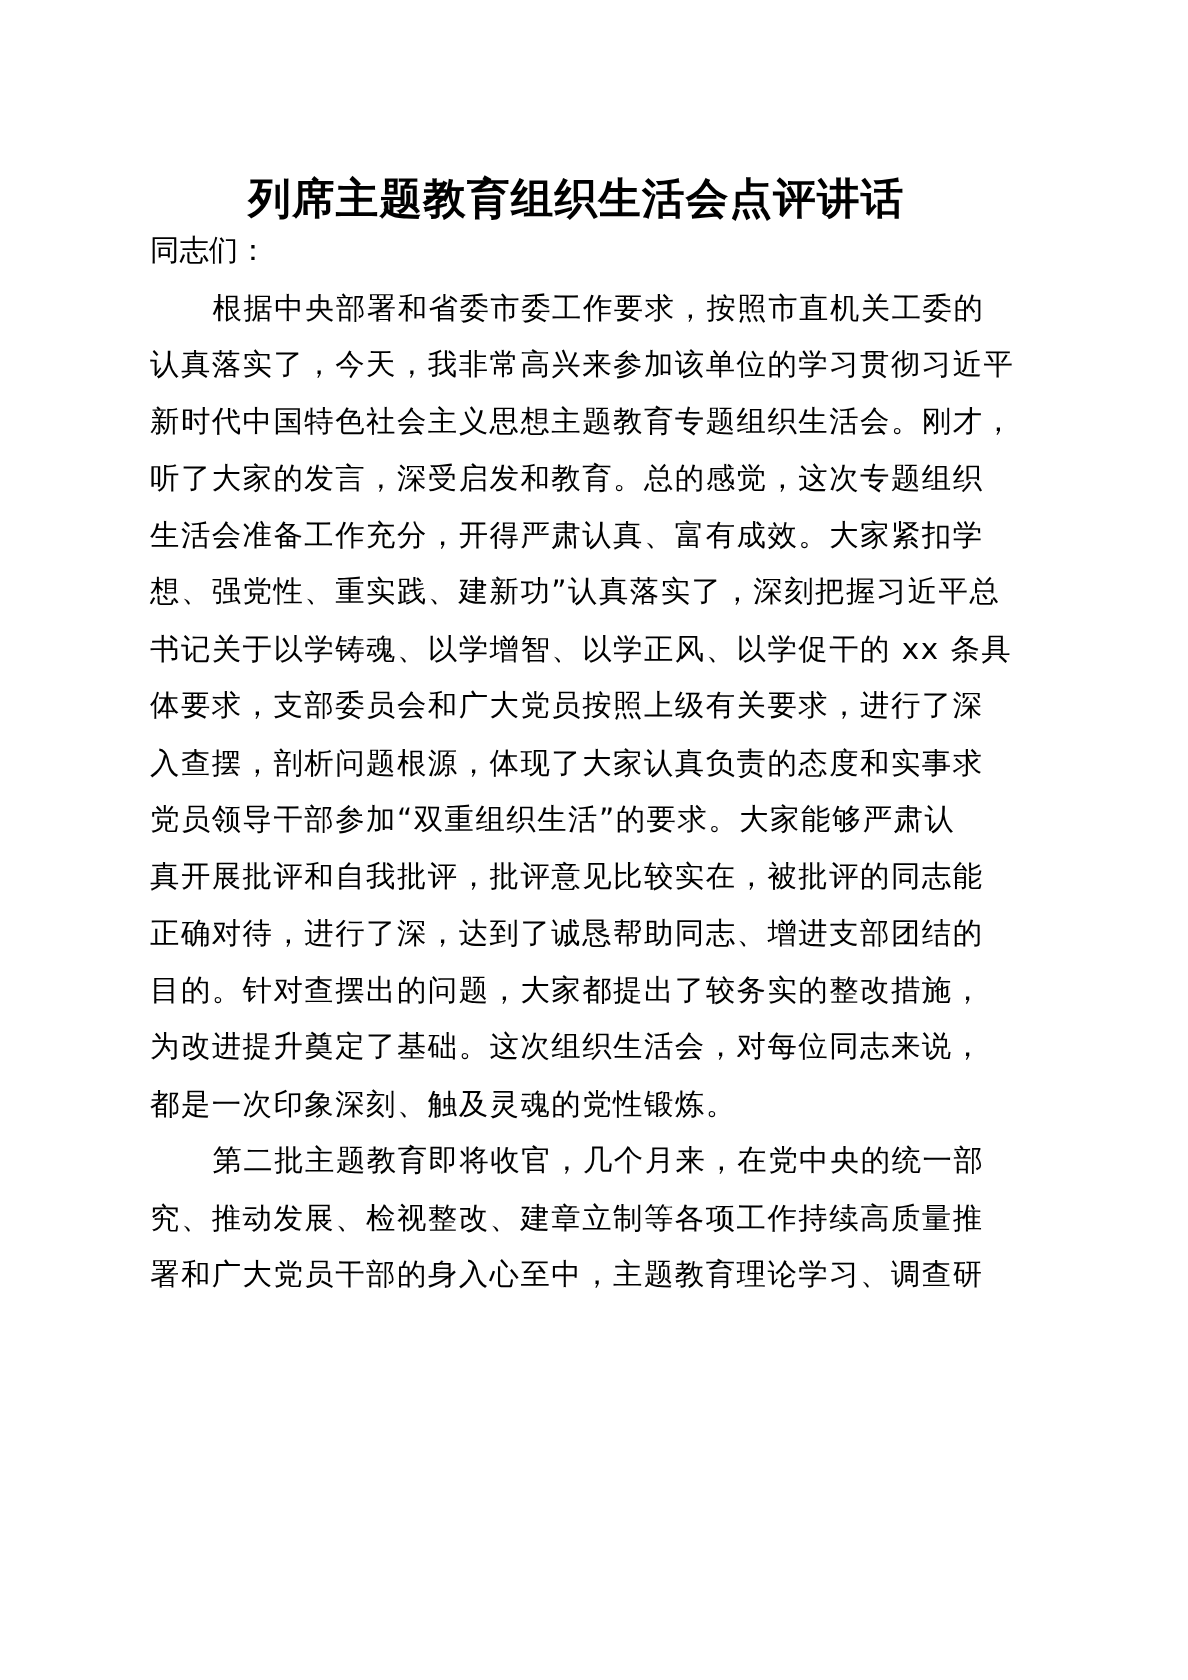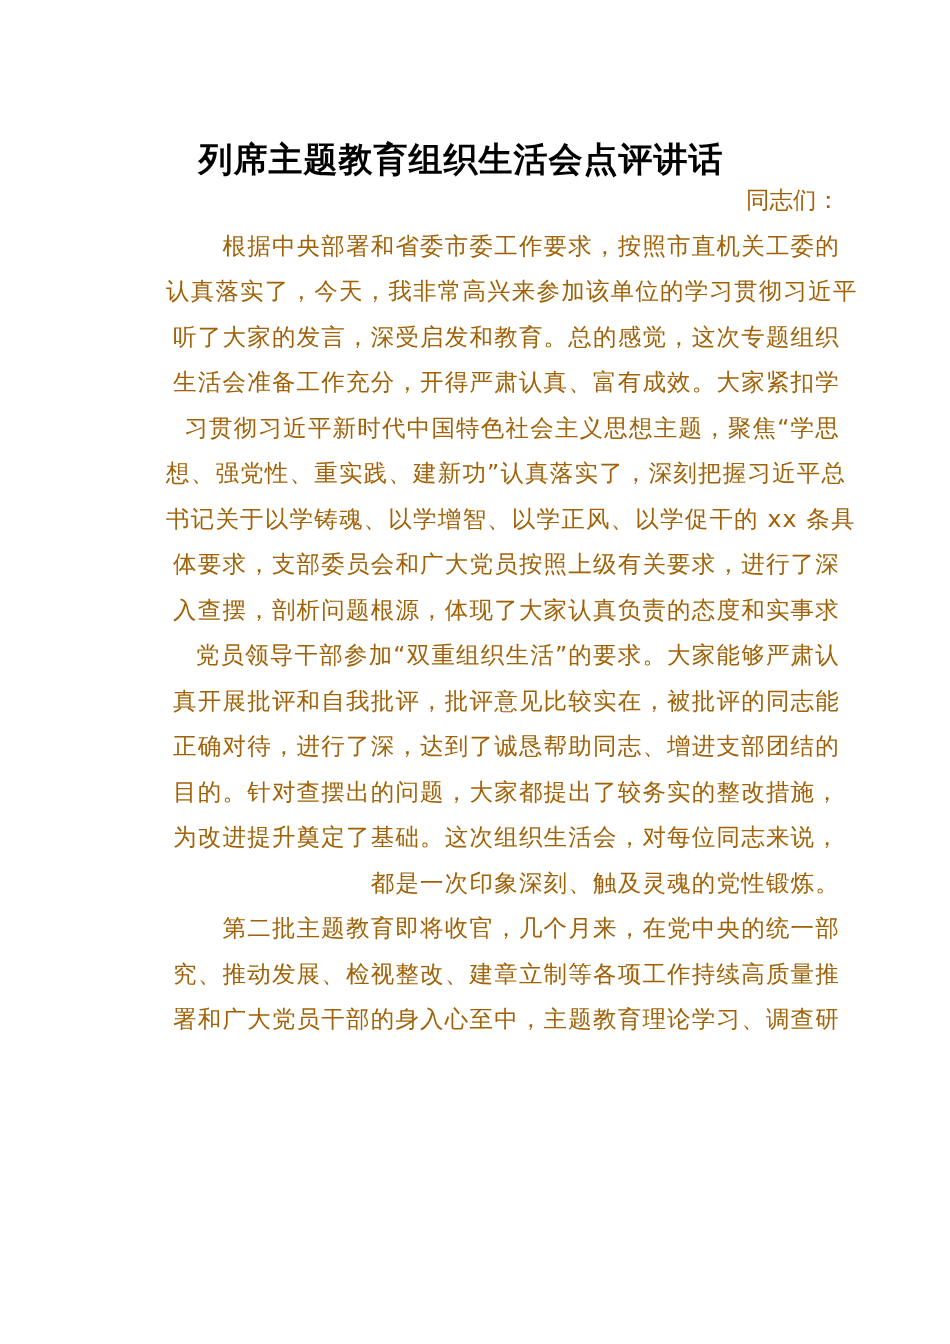--- a/index.html
+++ b/index.html
@@ -35,29 +35,27 @@
       color: #000000;
       line-height: 48px;
     }
     .body-text {
       position: absolute;
       left: 120px;
       top: 178px;
       width: 720px;
       font-family: "DejaVu Sans", "Liberation Sans", sans-serif;
       font-size: 23.5px;
-      color: #a16207;
-      text-align: right;
+      color: #000000;
     }
     .line {
       height: 45.5px;
       line-height: 45.5px;
       white-space: nowrap;
       letter-spacing: 1.2px;
-      margin-left: 46px;
     }
     .line.indent {
       padding-left: 50px;
     }
     .salutation {
       height: 45.5px;
       line-height: 45.5px;
       white-space: nowrap;
     }
   </style>
@@ -66,23 +64,23 @@
 
 <div class="page">
   <div class="title">列席主题教育组织生活会点评讲话</div>
 
   <div class="body-text">
     <div class="salutation">同志们：</div>
 
     <div>
       <div class="line indent">根据中央部署和省委市委工作要求，按照市直机关工委的</div>
       <div class="line">认真落实了，今天，我非常高兴来参加该单位的学习贯彻习近平</div>
+      <div class="line">新时代中国特色社会主义思想主题教育专题组织生活会。刚才，</div>
       <div class="line">听了大家的发言，深受启发和教育。总的感觉，这次专题组织</div>
       <div class="line">生活会准备工作充分，开得严肃认真、富有成效。大家紧扣学</div>
-      <div class="line">习贯彻习近平新时代中国特色社会主义思想主题，聚焦“学思</div>
       <div class="line">想、强党性、重实践、建新功”认真落实了，深刻把握习近平总</div>
       <div class="line">书记关于以学铸魂、以学增智、以学正风、以学促干的 xx 条具</div>
       <div class="line">体要求，支部委员会和广大党员按照上级有关要求，进行了深</div>
       <div class="line">入查摆，剖析问题根源，体现了大家认真负责的态度和实事求</div>
       <div class="line">党员领导干部参加“双重组织生活”的要求。大家能够严肃认</div>
       <div class="line">真开展批评和自我批评，批评意见比较实在，被批评的同志能</div>
       <div class="line">正确对待，进行了深，达到了诚恳帮助同志、增进支部团结的</div>
       <div class="line">目的。针对查摆出的问题，大家都提出了较务实的整改措施，</div>
       <div class="line">为改进提升奠定了基础。这次组织生活会，对每位同志来说，</div>
       <div class="line">都是一次印象深刻、触及灵魂的党性锻炼。</div>

